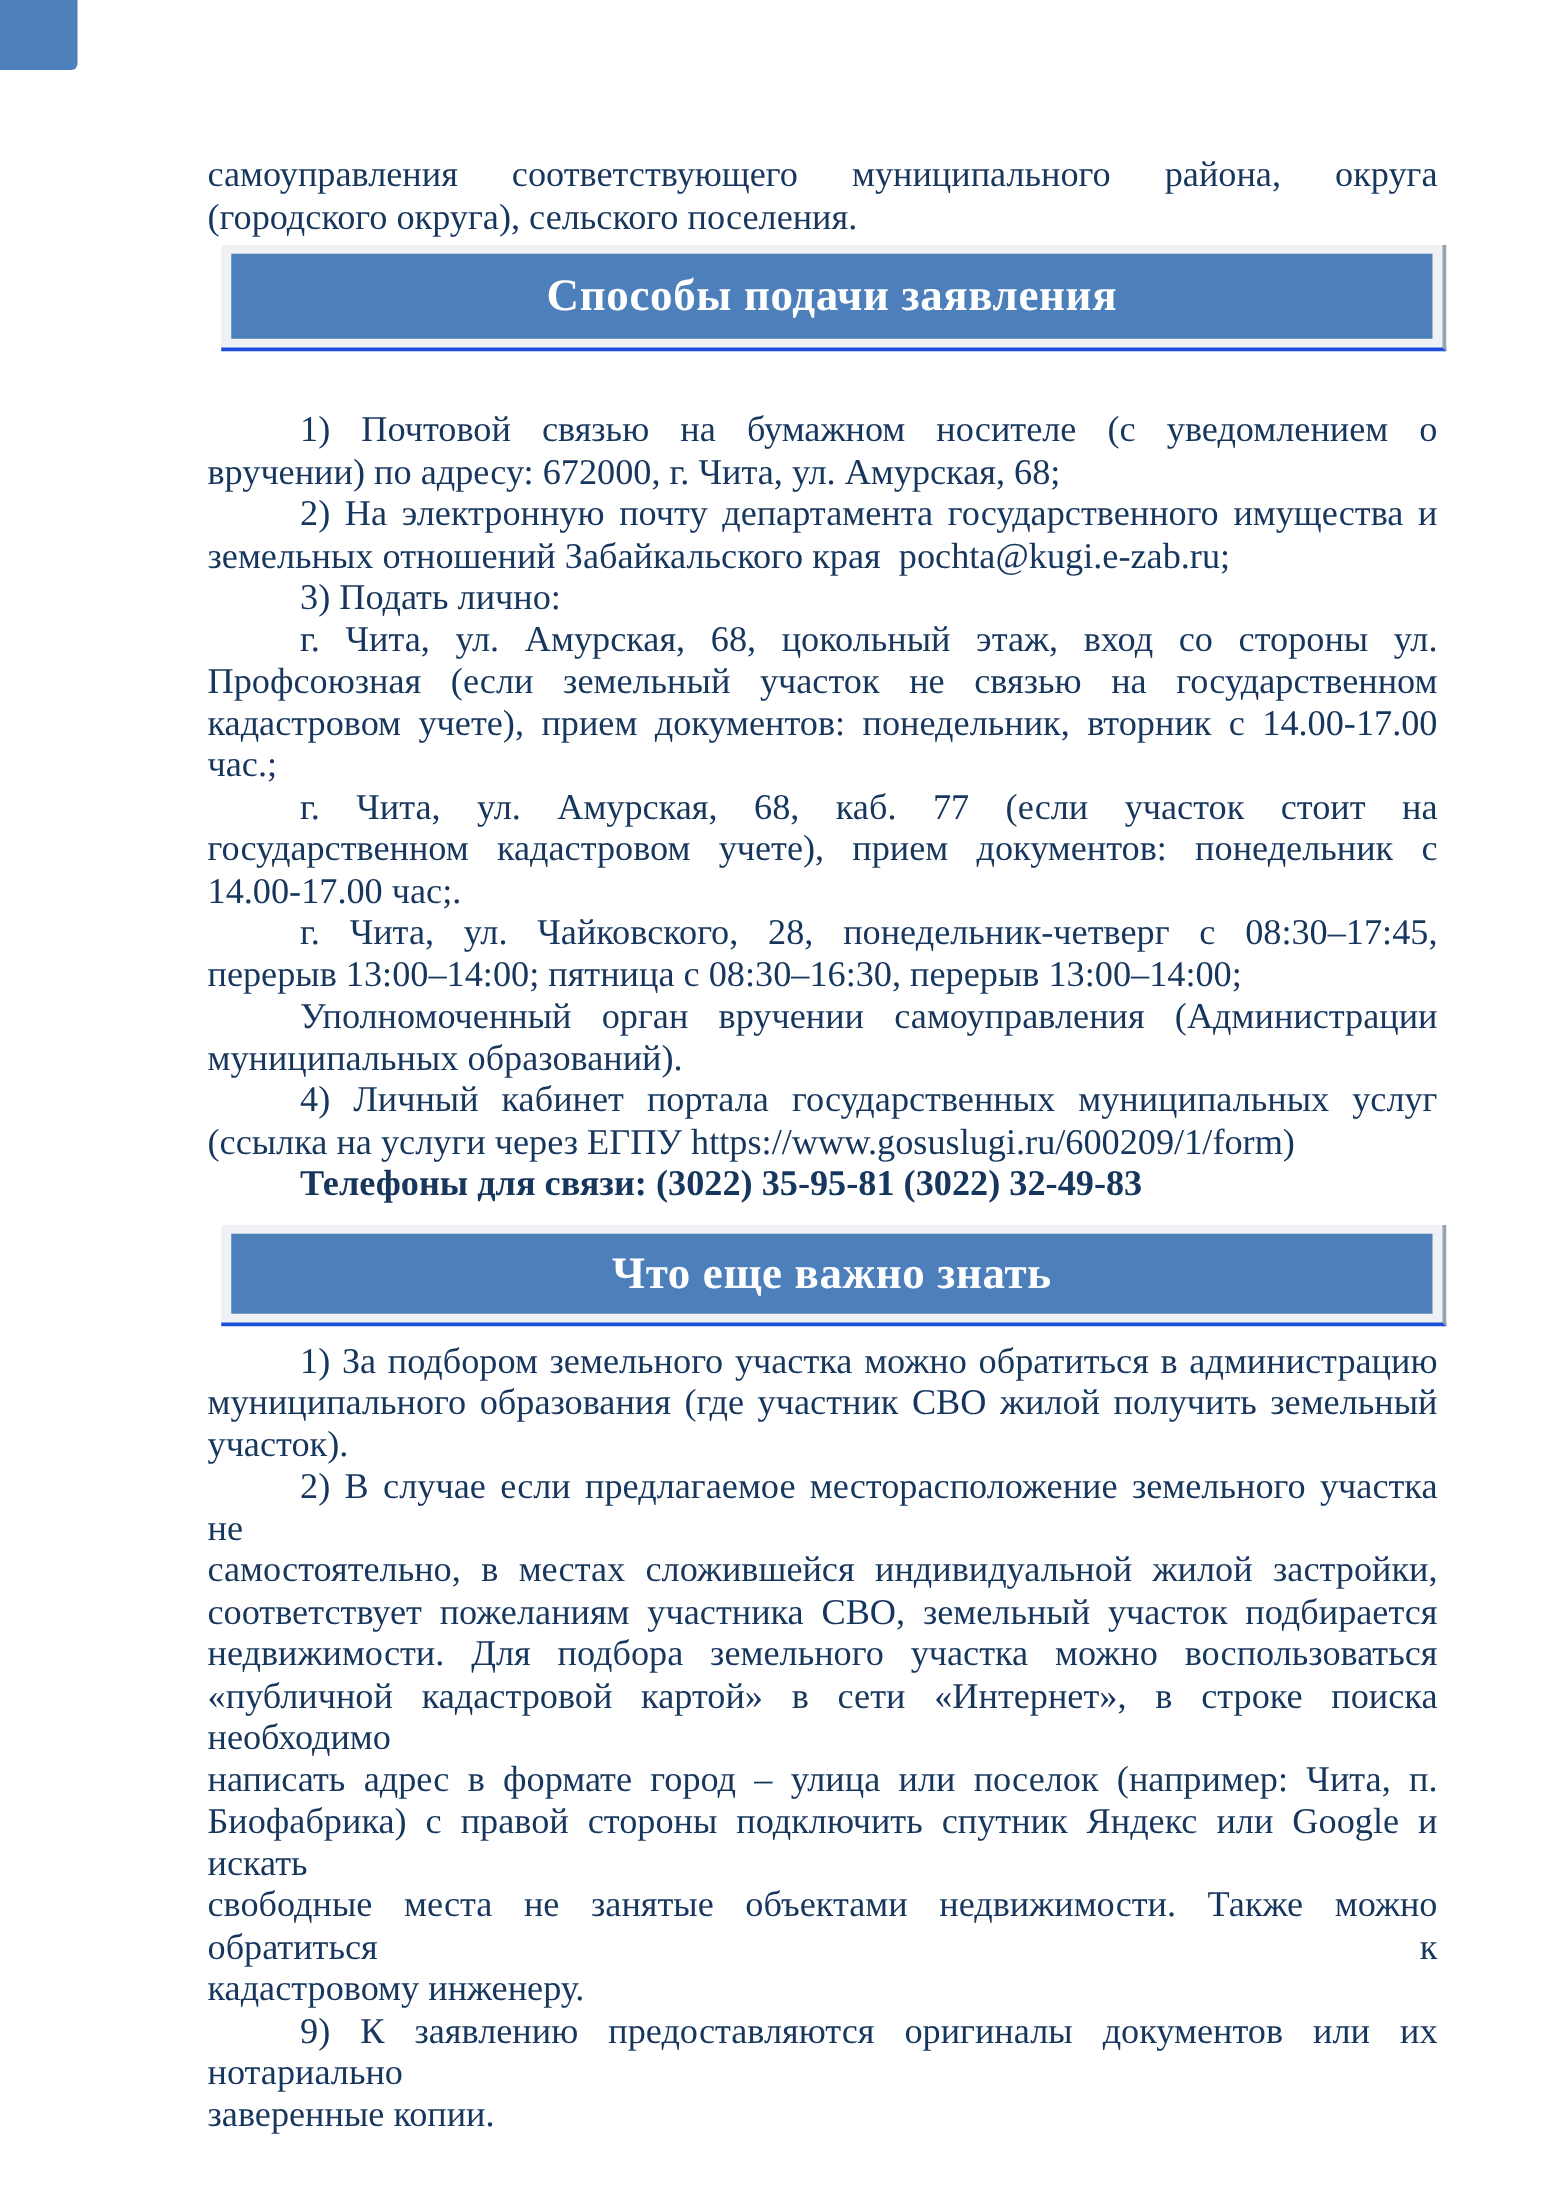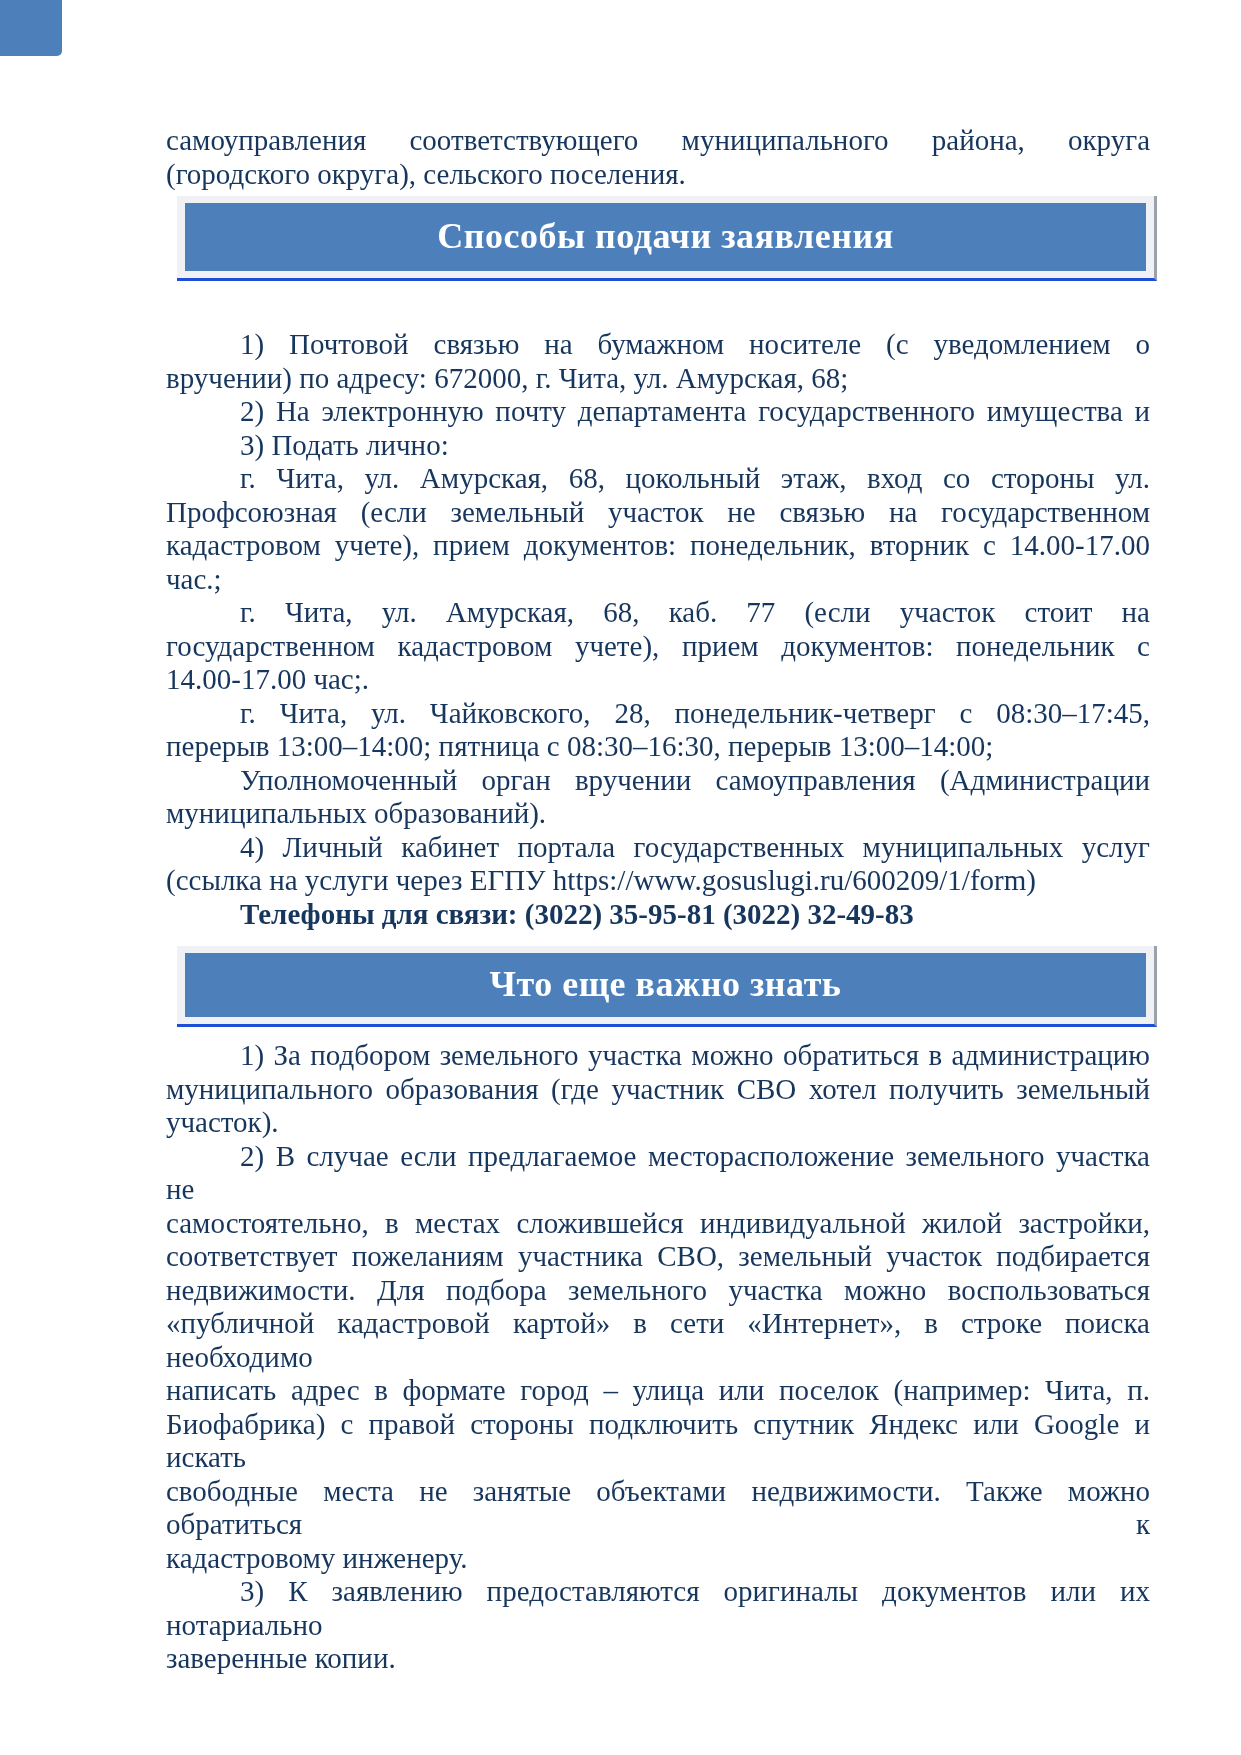--- a/index.html
+++ b/index.html
@@ -79,20 +79,21 @@
     </div>
   </div>
 
   <div class="para gap-after-banner1">
     <div class="ln ind">1) Почтовой связью на бумажном носителе (с уведомлением о</div>
     <div class="ln last">вручении) по адресу: 672000, г. Чита, ул. Амурская, 68;</div>
   </div>
 
   <div class="para">
     <div class="ln ind">2) На электронную почту департамента государственного имущества и</div>
+    <div class="ln last">земельных отношений Забайкальского края &nbsp;pochta@kugi.e-zab.ru;</div>
   </div>
 
   <div class="para">
     <div class="ln last ind">3) Подать лично:</div>
   </div>
 
   <div class="para">
     <div class="ln ind">г. Чита, ул. Амурская, 68, цокольный этаж, вход со стороны ул.</div>
     <div class="ln">Профсоюзная (если земельный участок не связью на государственном</div>
     <div class="ln">кадастровом учете), прием документов: понедельник, вторник с 14.00-17.00</div>
@@ -125,34 +126,34 @@
   </div>
 
   <div class="banner second">
     <div class="banner-inner">
       <span class="banner-title">Что еще важно знать</span>
     </div>
   </div>
 
   <div class="para gap-after-banner2">
     <div class="ln ind">1) За подбором земельного участка можно обратиться в администрацию</div>
-    <div class="ln">муниципального образования (где участник СВО хотел получить земельный</div>
+    <div class="ln">муниципального образования (где участник СВО жилой получить земельный</div>
     <div class="ln last">участок).</div>
   </div>
 
   <div class="para">
     <div class="ln ind">2) В случае если предлагаемое месторасположение земельного участка не</div>
     <div class="ln">самостоятельно, в местах сложившейся индивидуальной жилой застройки,</div>
     <div class="ln">соответствует пожеланиям участника СВО, земельный участок подбирается</div>
     <div class="ln">недвижимости. Для подбора земельного участка можно воспользоваться</div>
     <div class="ln">«публичной кадастровой картой» в сети «Интернет», в строке поиска необходимо</div>
     <div class="ln">написать адрес в формате город – улица или поселок (например: Чита, п.</div>
     <div class="ln">Биофабрика) с правой стороны подключить спутник Яндекс или Google и искать</div>
     <div class="ln">свободные места не занятые объектами недвижимости. Также можно обратиться к</div>
     <div class="ln last">кадастровому инженеру.</div>
   </div>
 
   <div class="para">
-    <div class="ln ind">3) К заявлению предоставляются оригиналы документов или их нотариально</div>
+    <div class="ln ind">9) К заявлению предоставляются оригиналы документов или их нотариально</div>
     <div class="ln last">заверенные копии.</div>
   </div>
 
 </div>
 
 </body></html>

